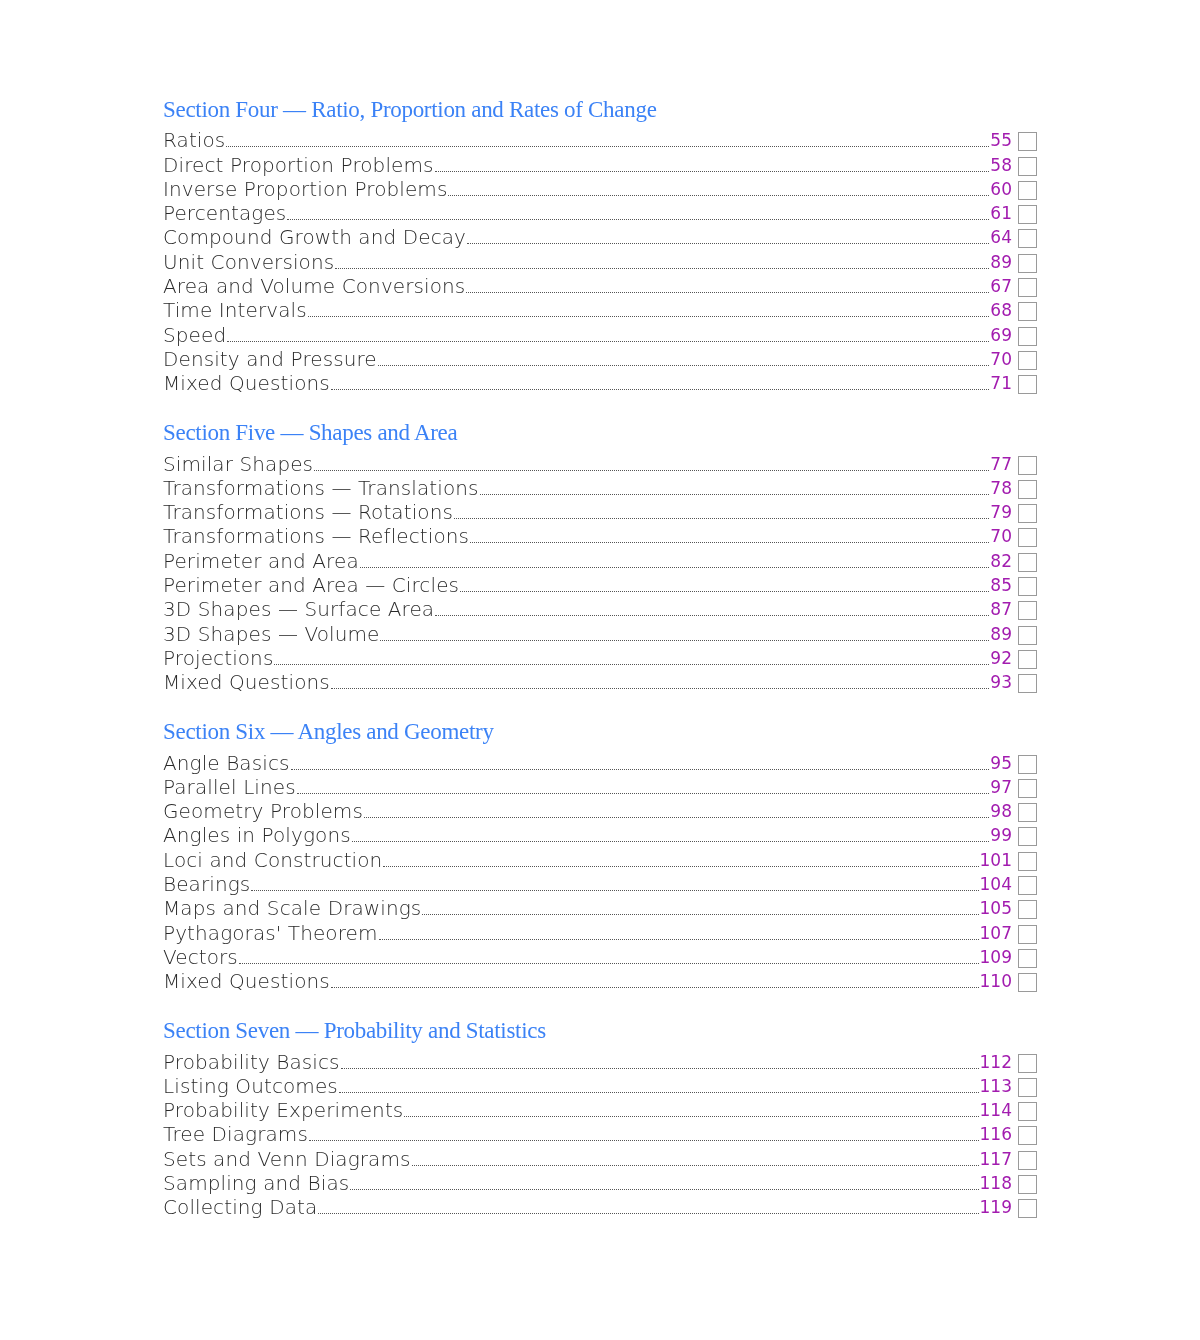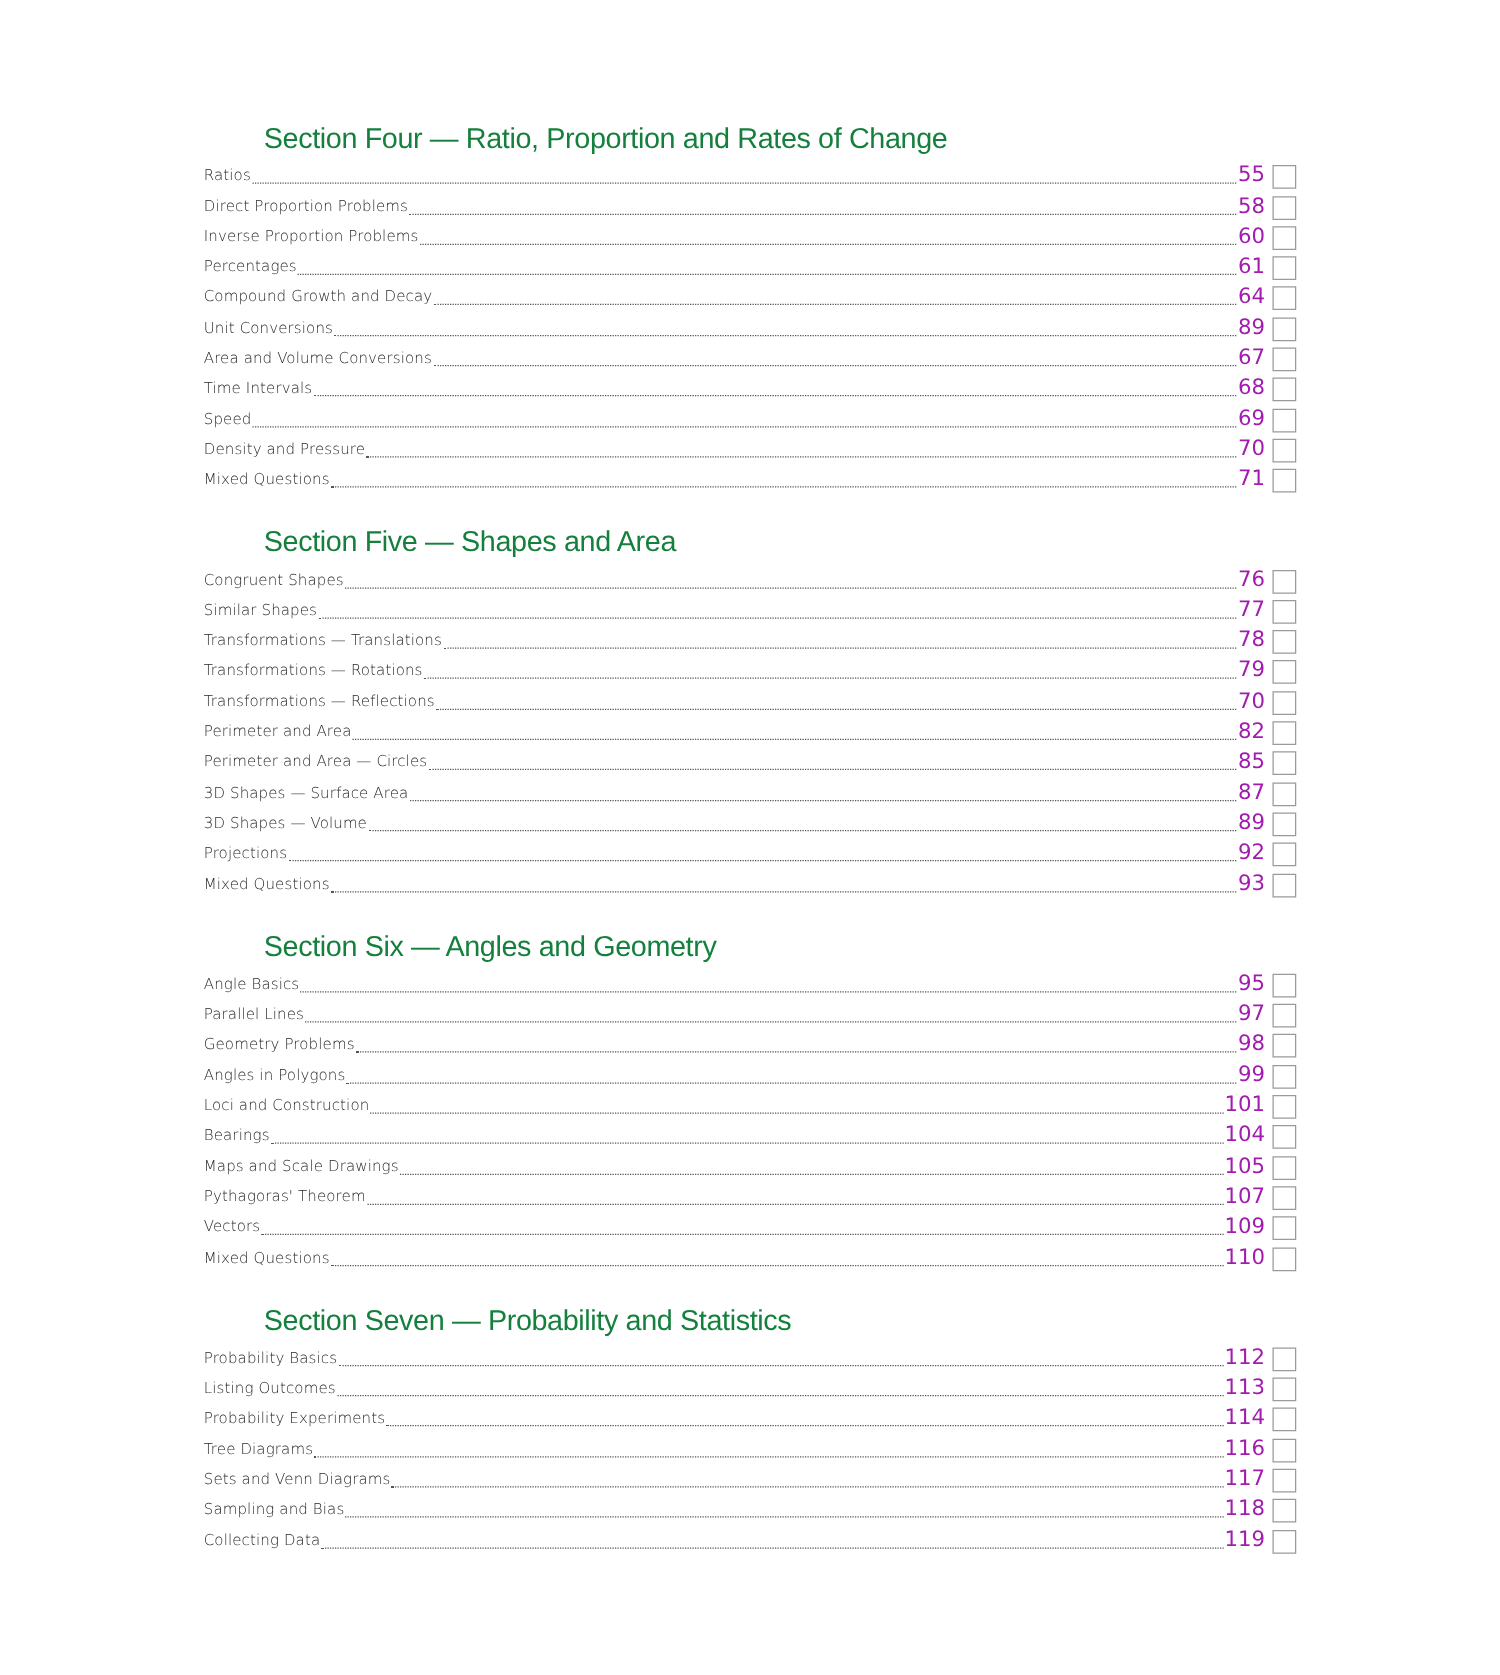--- a/index.html
+++ b/index.html
@@ -1,37 +1,36 @@
 <!DOCTYPE html>
 <html><head>
 <meta charset="utf-8">
 <style>
   html, body { margin: 0; padding: 0; background: #ffffff; }
   body { width: 1200px; height: 1340px; overflow: hidden; position: relative; }
   .page { position: absolute; left: 163px; top: 93px; width: 874px; }
   .section { margin-bottom: 22px; }
   .section-title {
-    font-family: Liberation Sans, sans-serif;
+    font-family: Liberation Serif, serif;
     font-size: 23px;
-    color: #15803d;
+    color: #3b82f6;
     height: 34px;
     line-height: 34px;
     letter-spacing: -0.3px;
     white-space: nowrap;
-    margin-left: 48px;
   }
   .row {
     display: flex;
     align-items: flex-end;
     height: 24.3px;
     position: relative;
   }
   .label {
     font-family: "DejaVu Sans", sans-serif;
-    font-size: 12px;
+    font-size: 20px;
     font-weight: 300;
     color: #2a2a2a;
     white-space: nowrap;
     letter-spacing: 0.1px;
     line-height: 20px;
     padding-bottom: 1px;
   }
   .dots {
     flex: 1;
     border-bottom: 1.5px dotted #555;
@@ -127,26 +126,20 @@
       <div class="row">
         <span class="label">Mixed Questions</span>
         <span class="dots"></span>
         <span class="page-num">71</span>
         <span class="checkbox"></span>
       </div>
     </div>
     <div class="section">
       <div class="section-title">Section Five — Shapes and Area</div>
       <div class="row">
-        <span class="label">Congruent Shapes</span>
-        <span class="dots"></span>
-        <span class="page-num">76</span>
-        <span class="checkbox"></span>
-      </div>
-      <div class="row">
         <span class="label">Similar Shapes</span>
         <span class="dots"></span>
         <span class="page-num">77</span>
         <span class="checkbox"></span>
       </div>
       <div class="row">
         <span class="label">Transformations — Translations</span>
         <span class="dots"></span>
         <span class="page-num">78</span>
         <span class="checkbox"></span>

